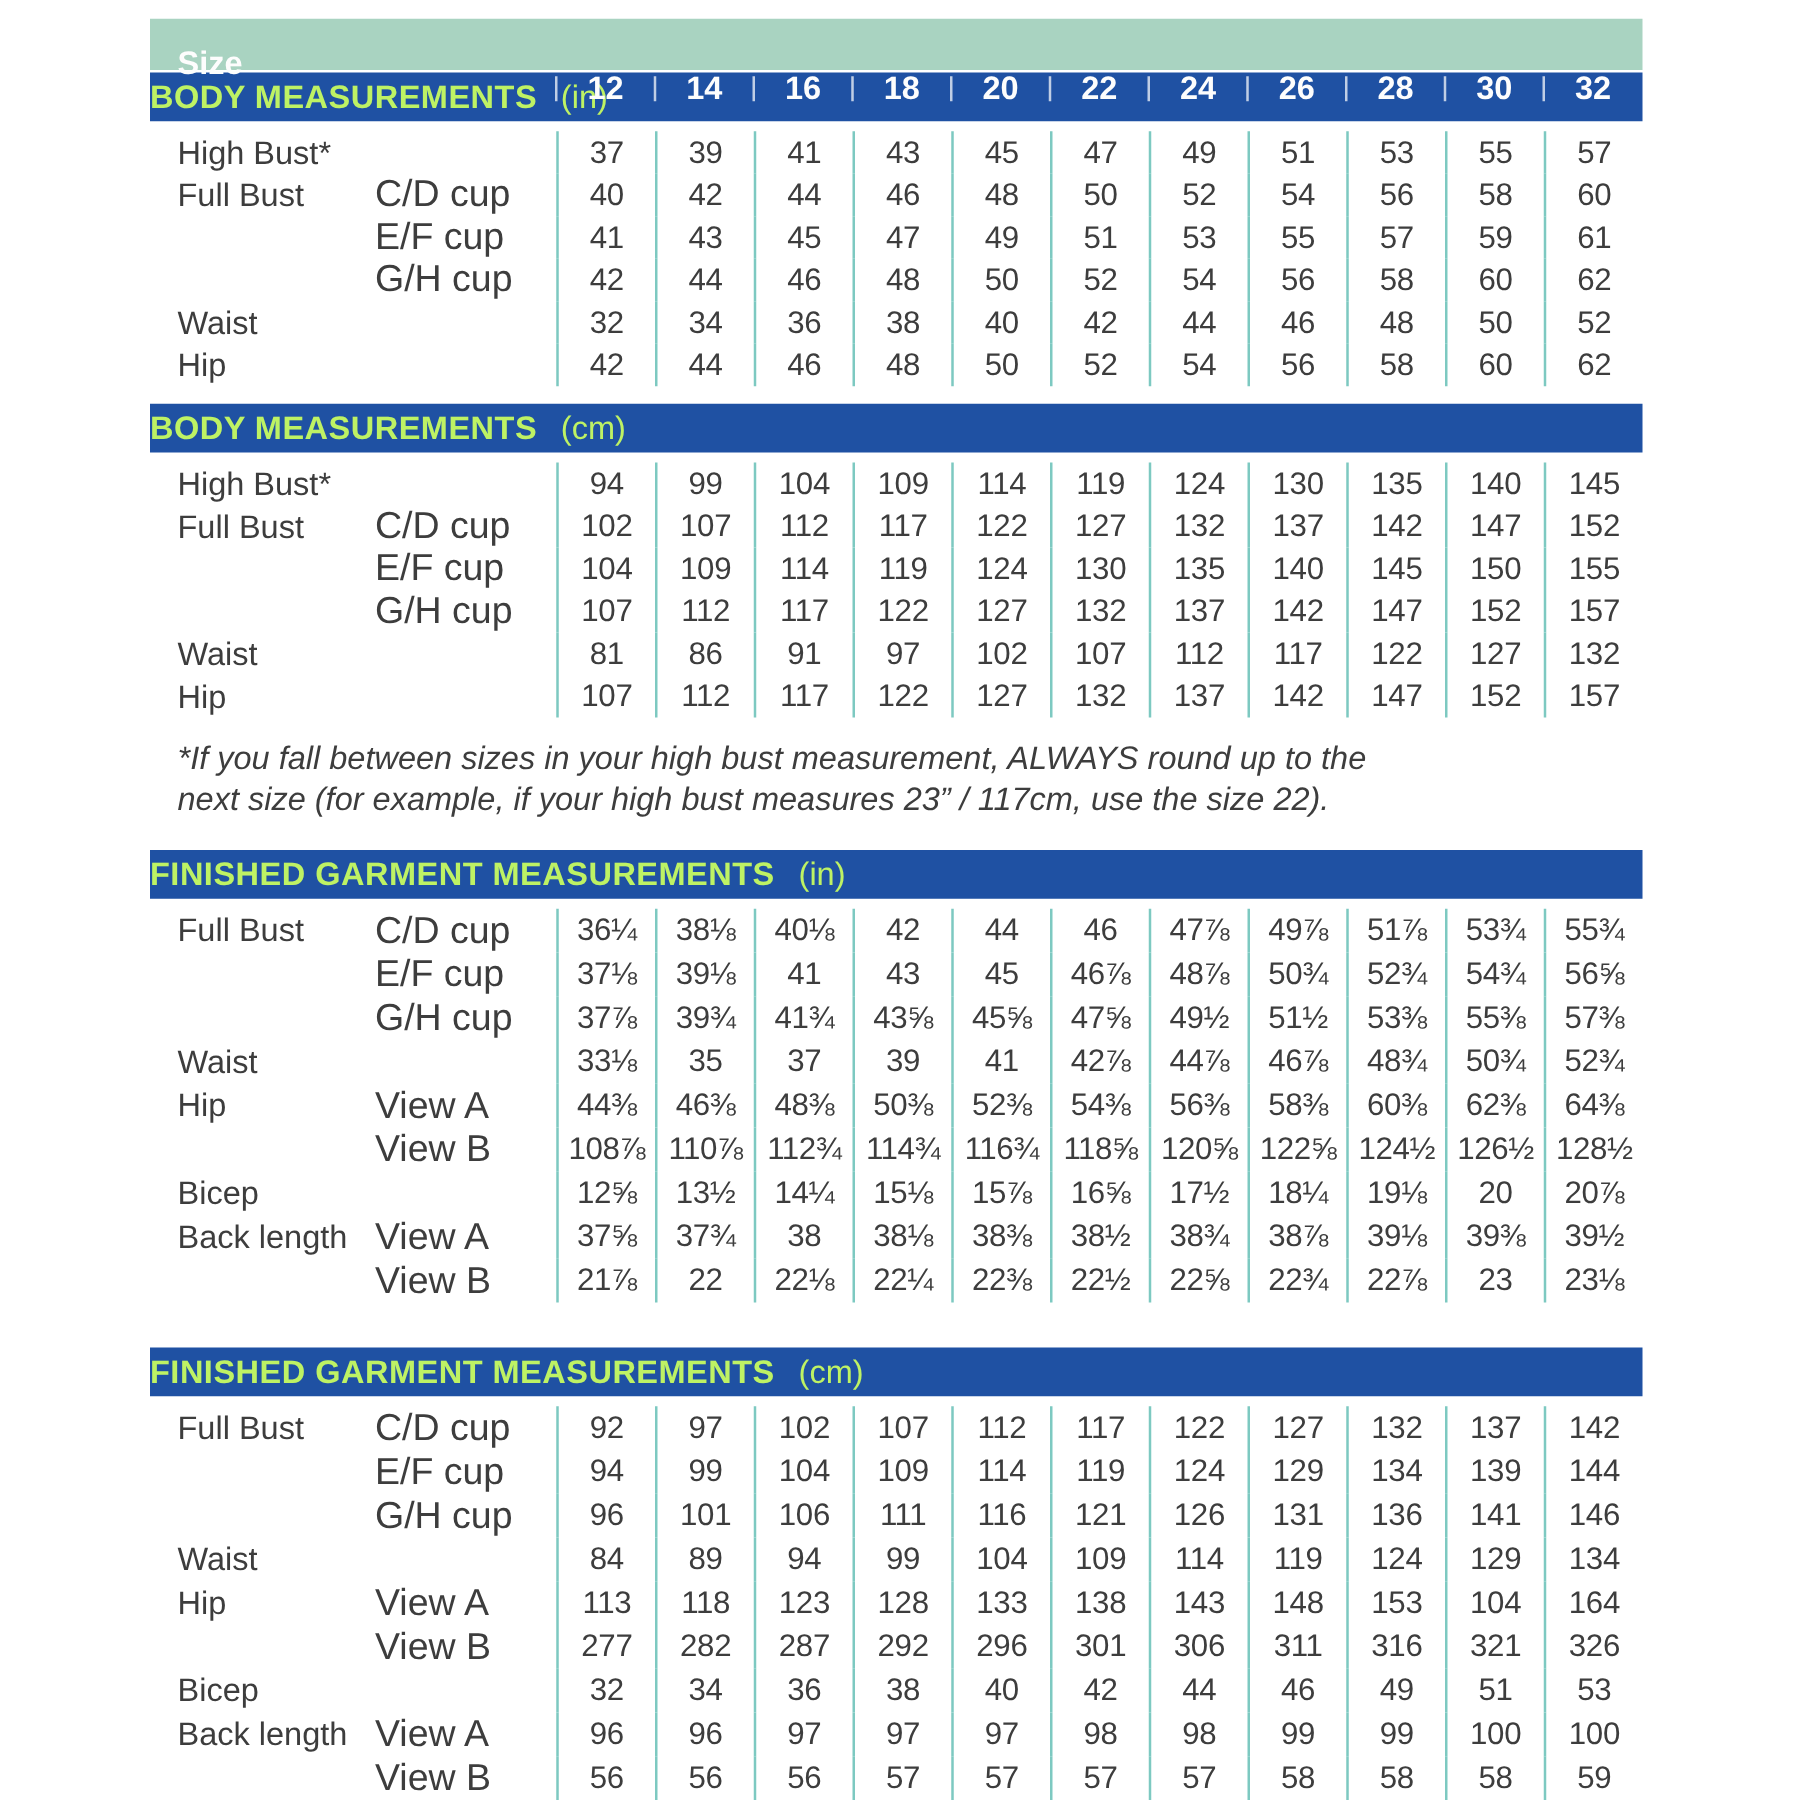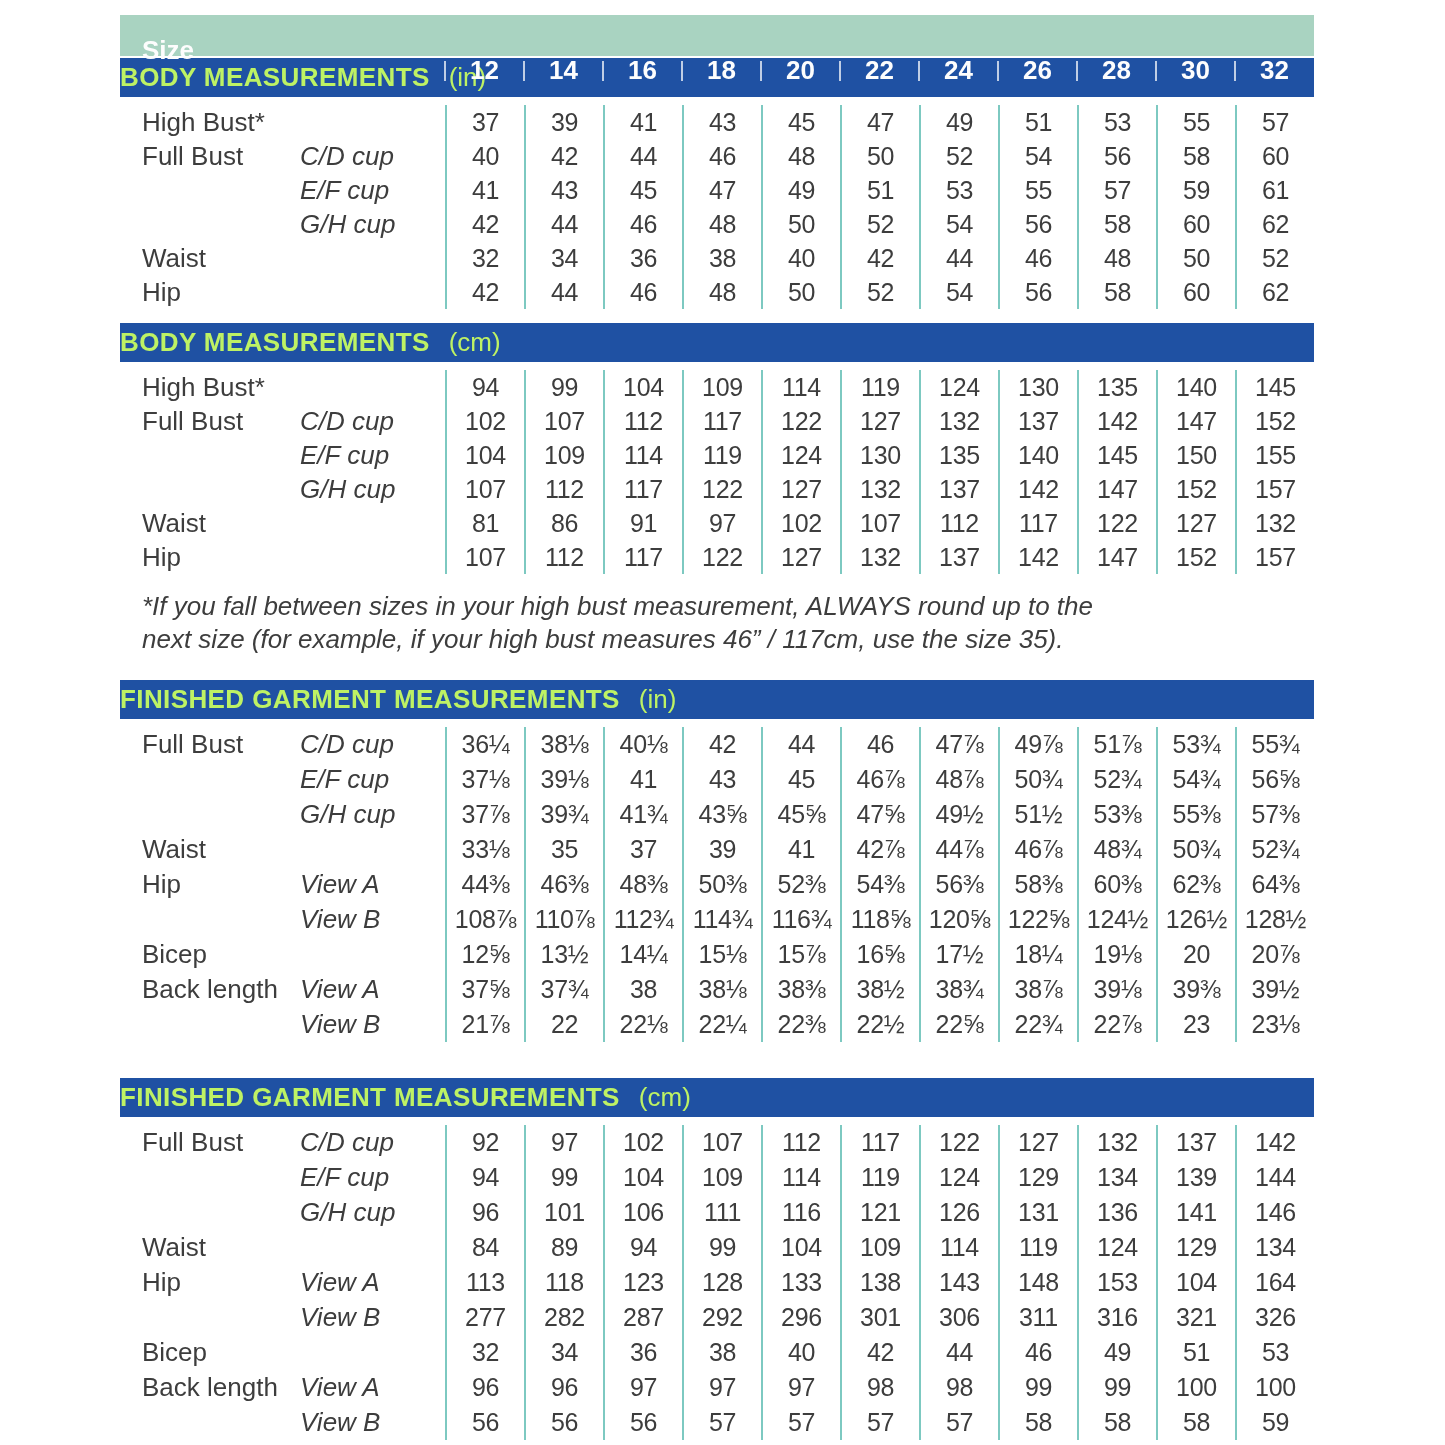--- a/index.html
+++ b/index.html
@@ -37,21 +37,21 @@
 
   
   .tbl{
     display:grid;grid-template-columns:180px 145px repeat(11,79px);
     padding-top:8px;
     text-align:right;
   }
   .cell{height:34px;display:flex;align-items:center;white-space:nowrap;}
   .tbl.tall .cell{height:35px;}
   .lab{padding-left:22px;font-size:26px;}
-  .sub{font-size:26px;font-style:italic;}
+  .sub{font-size:30px;}
   .val{
     justify-content:center;border-left:2px solid var(--teal);
     font-size:25px;letter-spacing:-.3px;
   }
 
   .gap-after-t0{margin-bottom:14px;}
   .gap-after-t1{margin-bottom:16px;}
   .note{
     padding-left:22px;font-style:italic;font-size:26px;line-height:33px;
     margin-bottom:24px;
@@ -244,21 +244,21 @@
           <div class="cell val">132</div>
           <div class="cell val">137</div>
           <div class="cell val">142</div>
           <div class="cell val">147</div>
           <div class="cell val">152</div>
           <div class="cell val">157</div>
         </div>
       </div>
     <div class="note">
       <div>*If you fall between sizes in your high bust measurement, ALWAYS round up to the</div>
-      <div>next size (for example, if your high bust measures 46” / 117cm, use the size 35).</div>
+      <div>next size (for example, if your high bust measures 23” / 117cm, use the size 22).</div>
     </div>
     <div id="slot-2">
         <div class="section-bar">
           <span class="t">FINISHED GARMENT MEASUREMENTS</span>
           <span class="u">(in)</span>
         </div>
         <div class="tbl tall">
           <div class="cell lab">Full Bust</div>
           <div class="cell sub">C/D cup</div>
           <div class="cell val">36¼</div>

